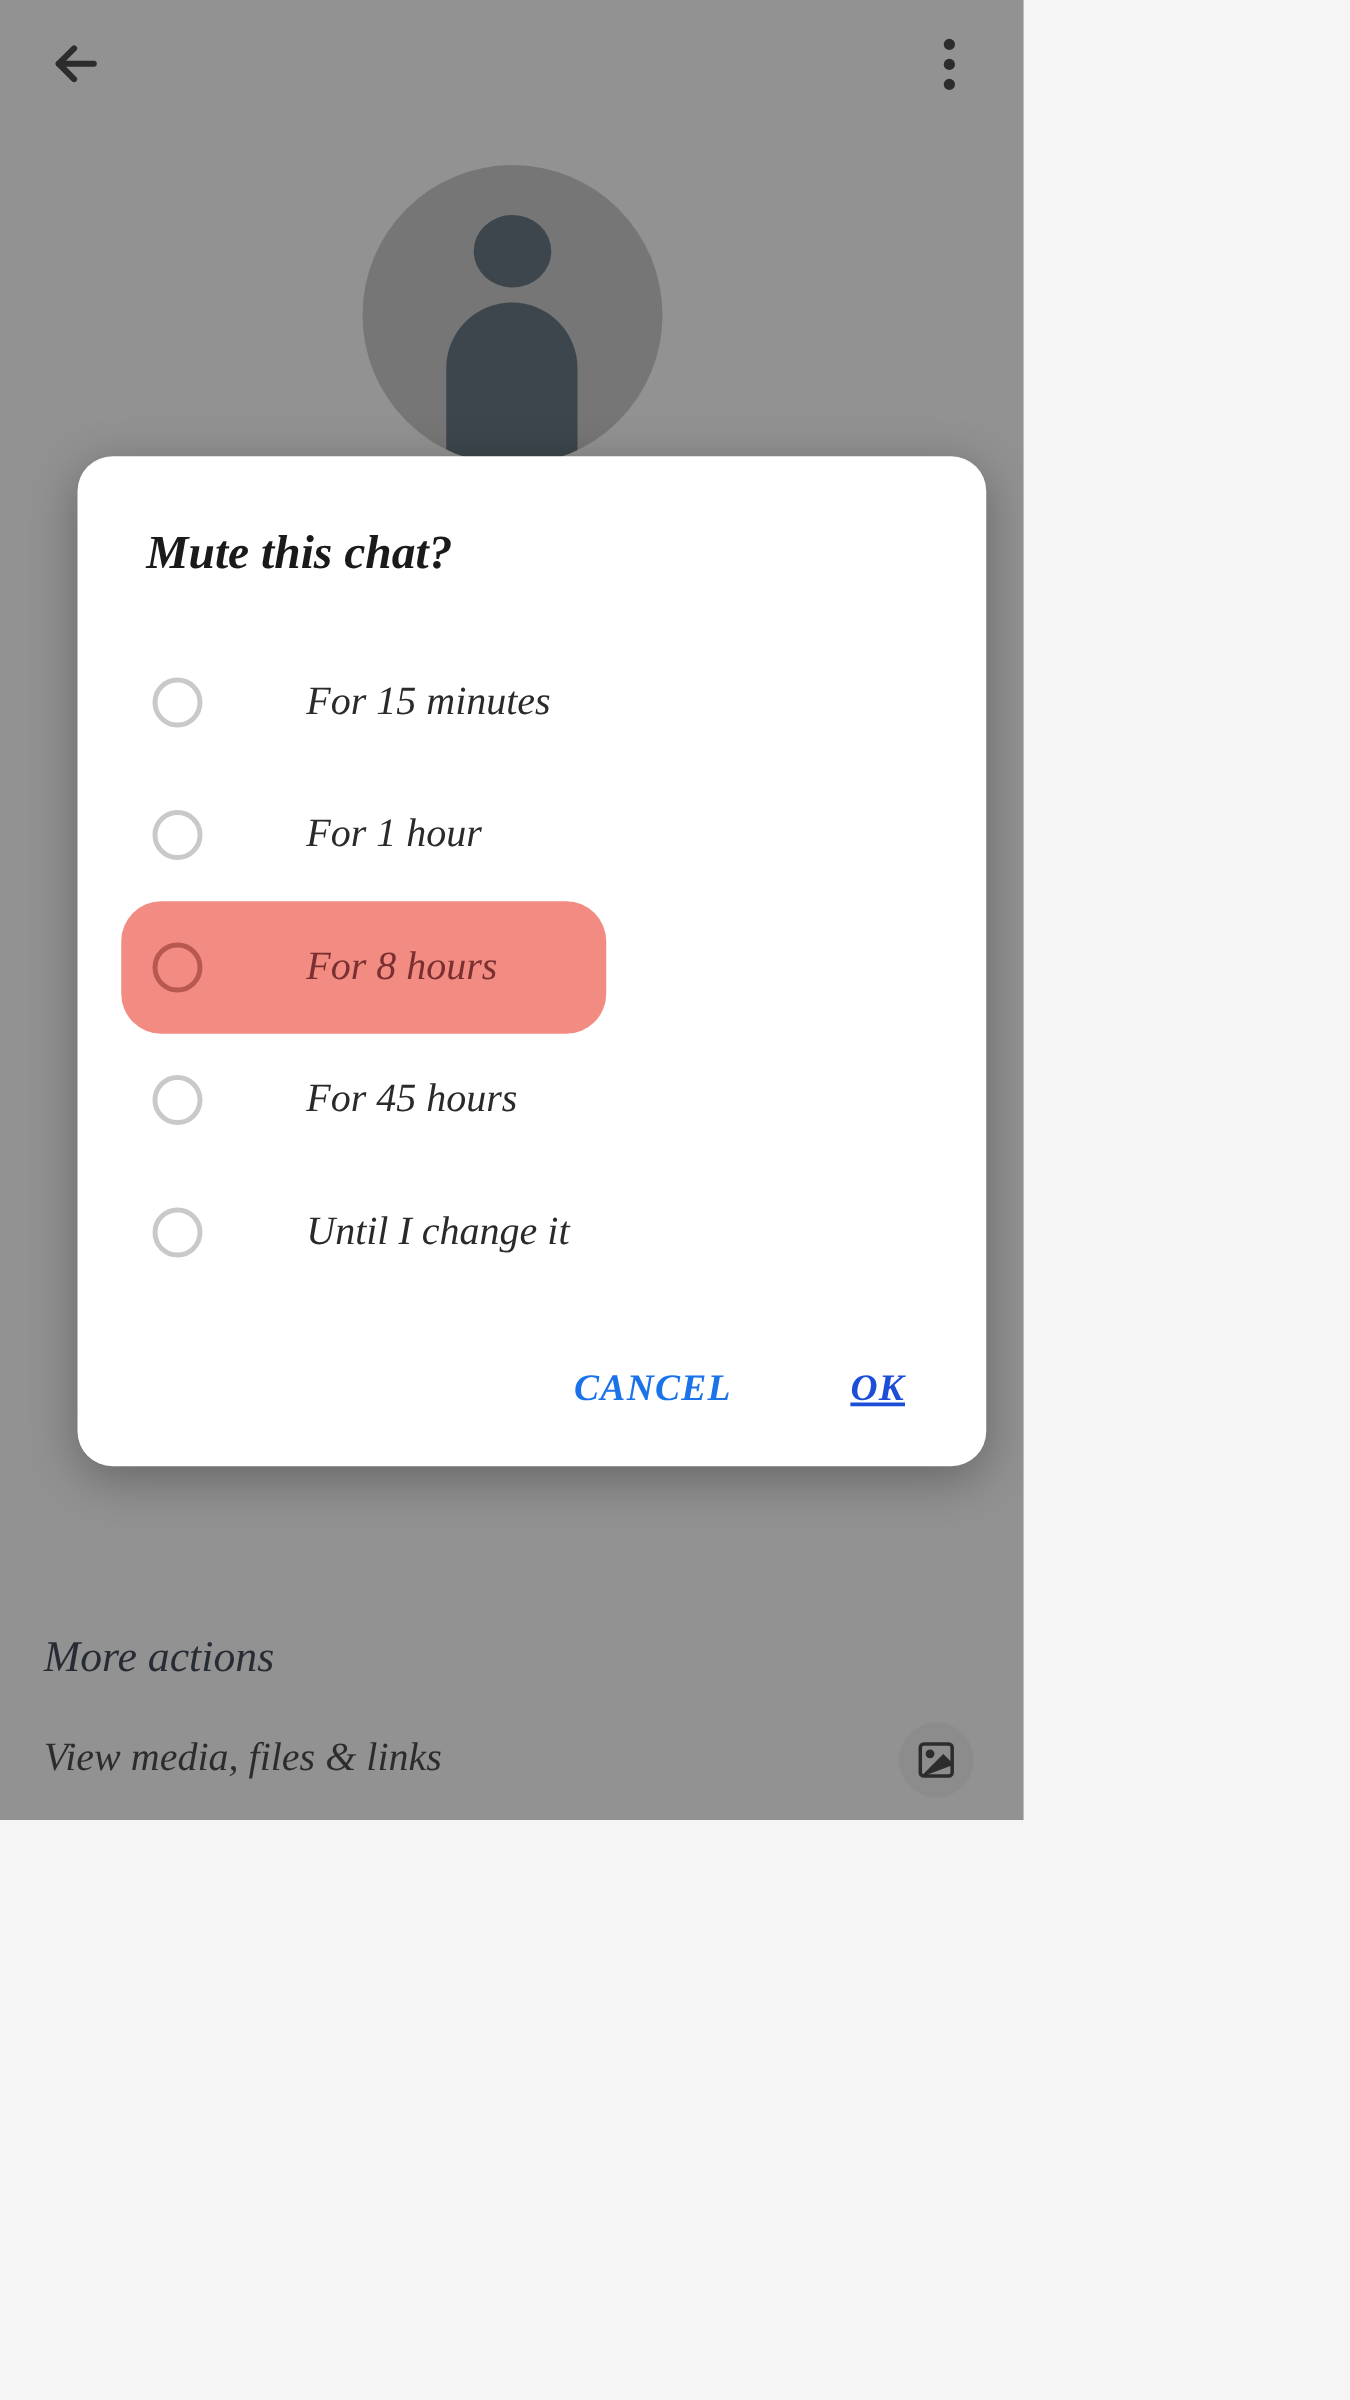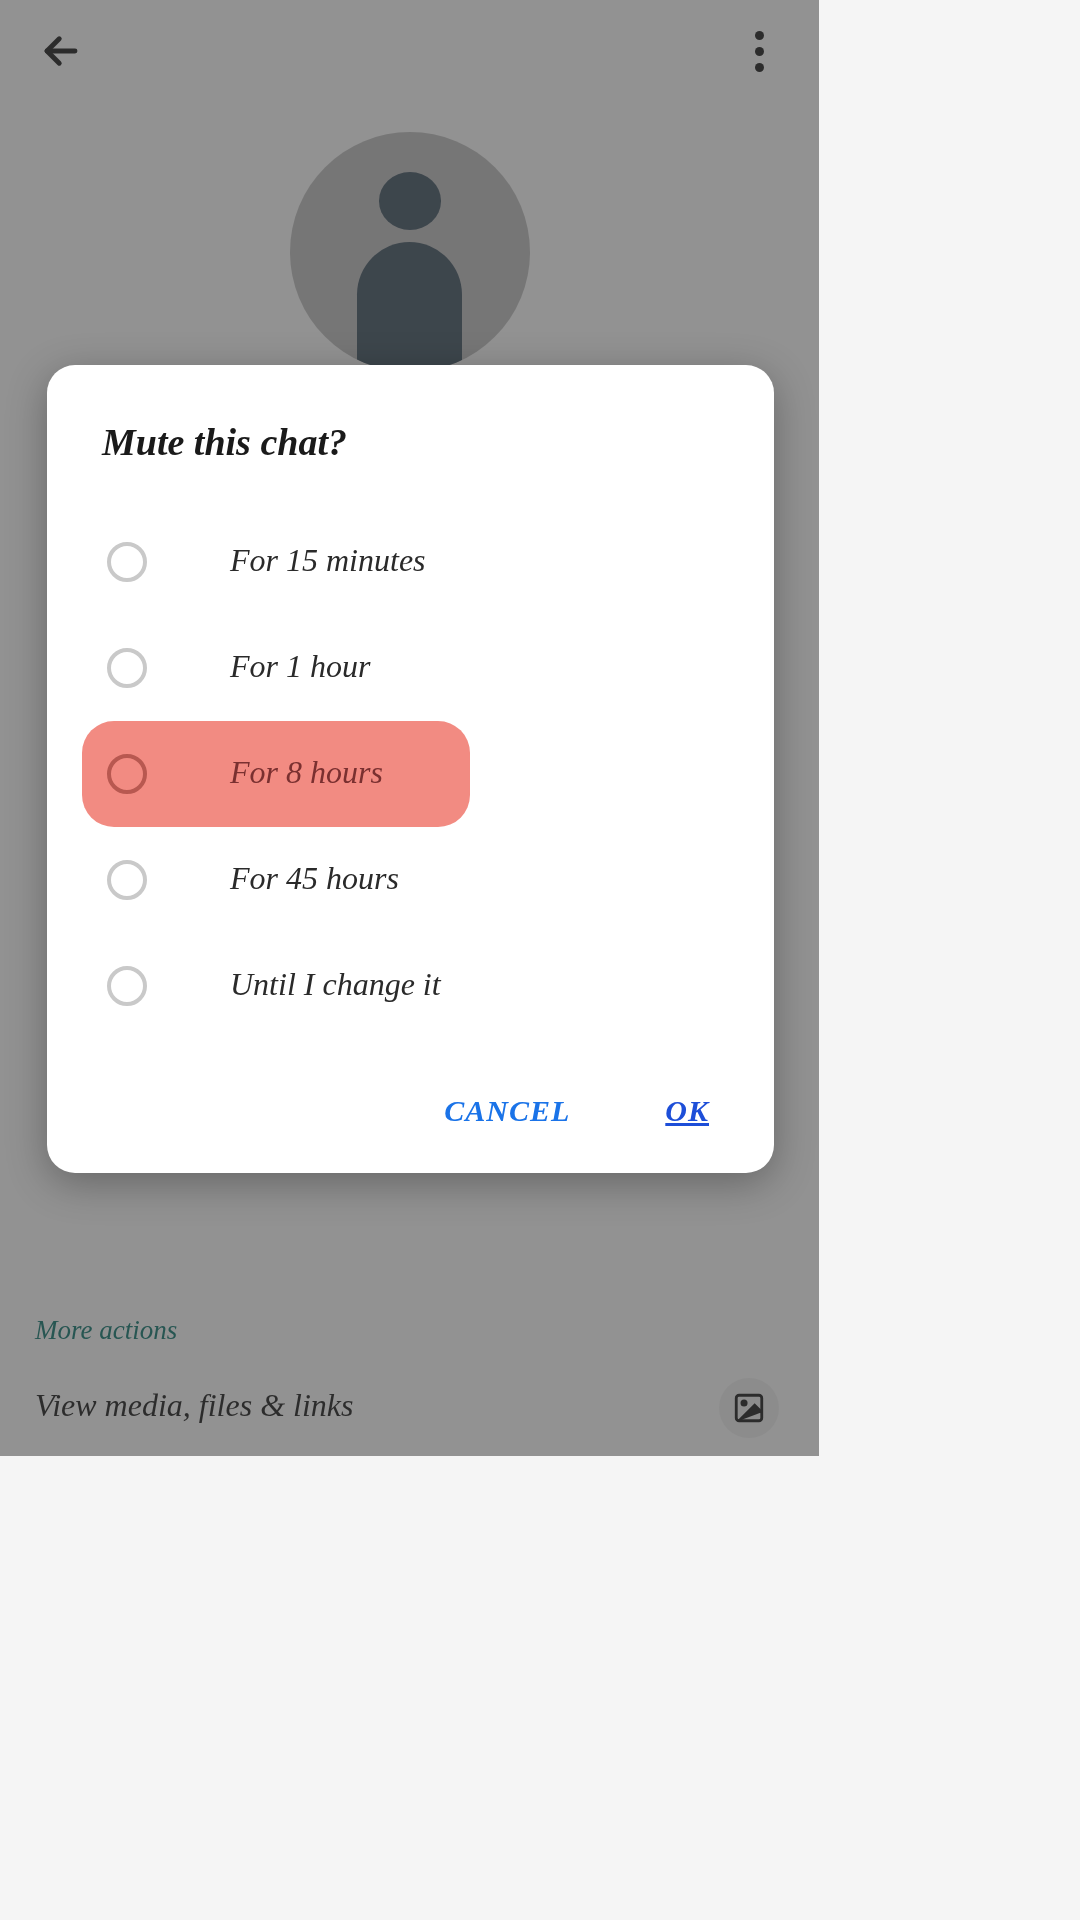--- a/index.html
+++ b/index.html
@@ -77,22 +77,22 @@
       width: 105px;
       height: 140px;
       background: #3f5261;
       border-radius: 55px 55px 0 0;
       margin-top: 12px;
     }
     .bg-more-actions {
       position: absolute;
       left: 35px;
       bottom: 110px;
-      font-size: 27px;
-      color: #0f766e;
+      font-size: 35px;
+      color: #0f172a;
     }
     .bg-view-media {
       position: absolute;
       left: 35px;
       bottom: 32px;
       font-size: 32px;
       color: #1a1a1a;
       font-weight: 500;
     }
     .media-icon {
@@ -115,21 +115,21 @@
       position: absolute;
       top: 0;
       left: 0;
       width: 100%;
       height: 100%;
       background: rgba(60, 60, 60, 0.55);
     }
     .dialog {
       position: absolute;
       top: 365px;
-      left: 47px;
+      left: 62px;
       width: 727px;
       background: #ffffff;
       border-radius: 28px;
       padding: 55px 0 40px 0;
       box-shadow: 0 10px 40px rgba(0,0,0,0.3);
     }
     .dialog-title {
       font-size: 38px;
       font-weight: bold;
       color: #1a1a1a;

